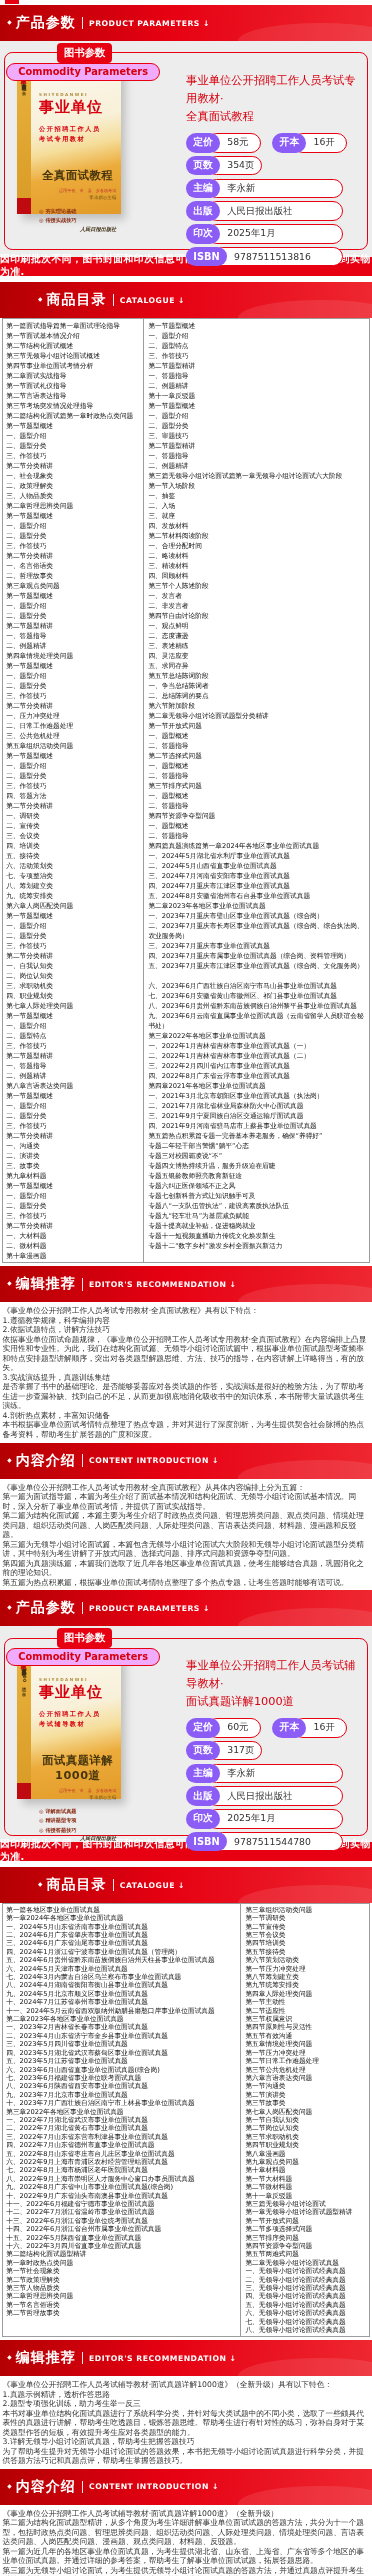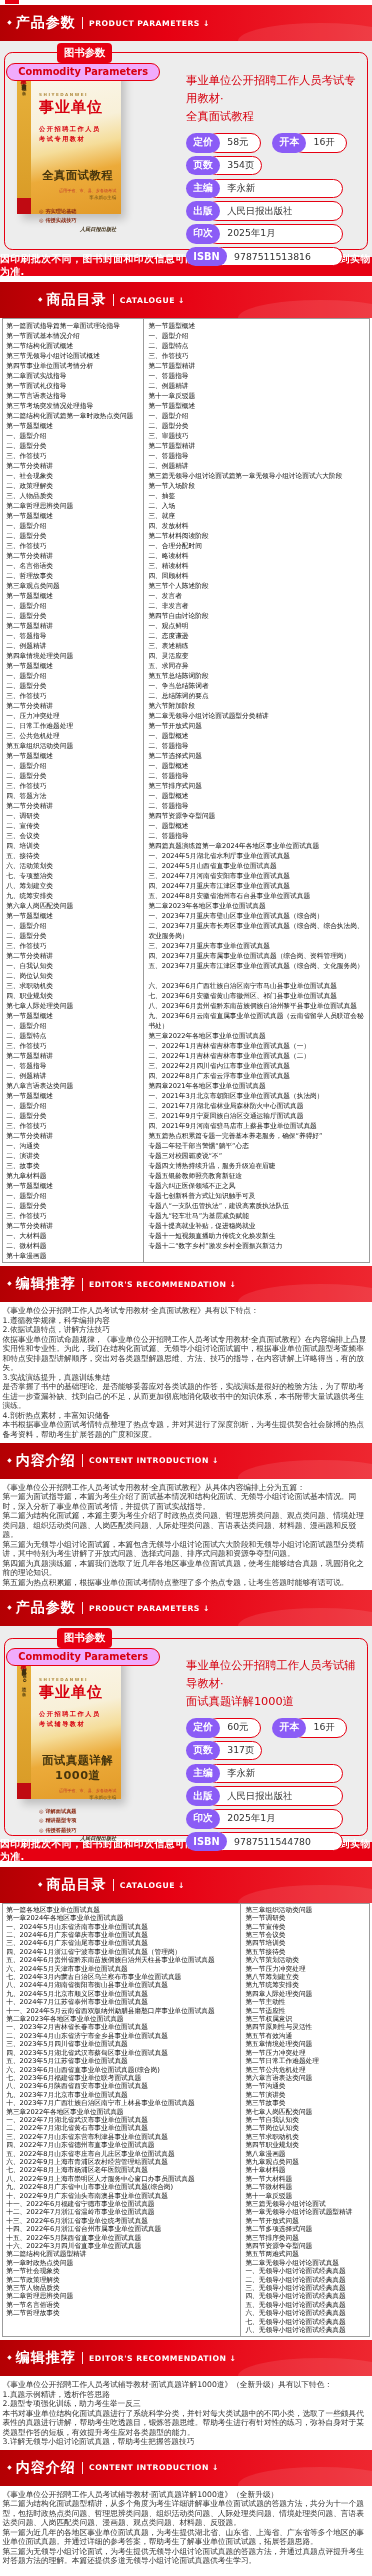--- a/index.html
+++ b/index.html
@@ -630,20 +630,21 @@
   <span class="bar-en">EDITOR'S RECOMMENDATION</span>
   <span class="bar-arrow">↓</span>
 </div>
 
 <div class="text-block">
     <div class="para">《事业单位公开招聘工作人员考试辅导教材·面试真题详解1000道》（全新升级）具有以下特色：</div>
     <div class="para">1.真题示例精讲，透析作答思路</div>
     <div class="para">2.题型专项强化训练，助力考生举一反三</div>
     <div class="para">本书对事业单位结构化面试真题进行了系统科学分类，并针对每大类试题中的不同小类，选取了一些颇具代表性的真题进行讲解，帮助考生吃透题目，锻炼答题思维。帮助考生进行有针对性的练习，弥补自身对于某类题型作答的短板，有效提升考生应对各类题型的能力。</div>
     <div class="para">3.详解无领导小组讨论面试真题，帮助考生把握答题技巧</div>
+    <div class="para">为了帮助考生提升对无领导小组讨论面试的答题效果，本书把无领导小组讨论面试真题进行科学分类，并提供答题方法巧记和真题点评，帮助考生掌握答题技巧。</div>
   </div>
 
 <div class="red-bar">
   <span class="bar-diamond">◆</span>
   <span class="bar-zh">内容介绍</span>
   <span class="bar-sep"></span>
   <span class="bar-en">CONTENT INTRODUCTION</span>
   <span class="bar-arrow">↓</span>
 </div>
 

